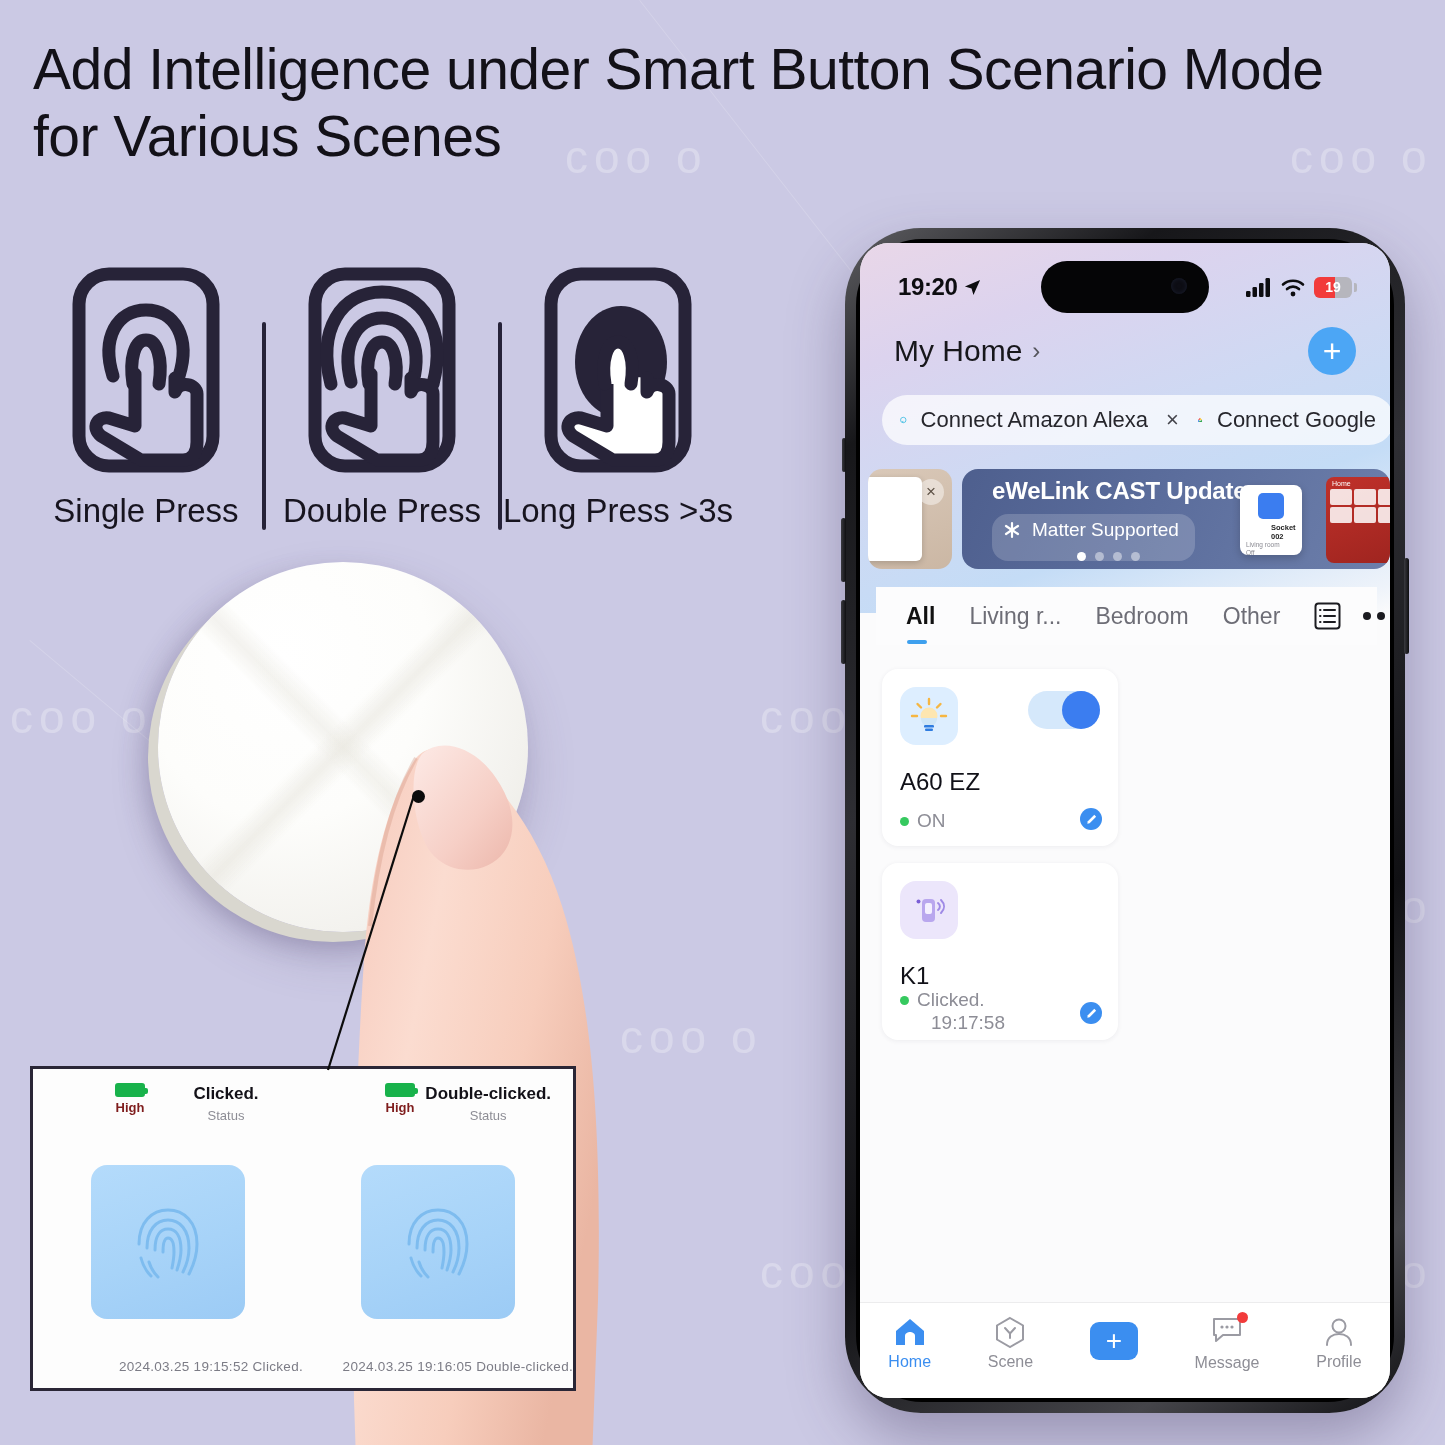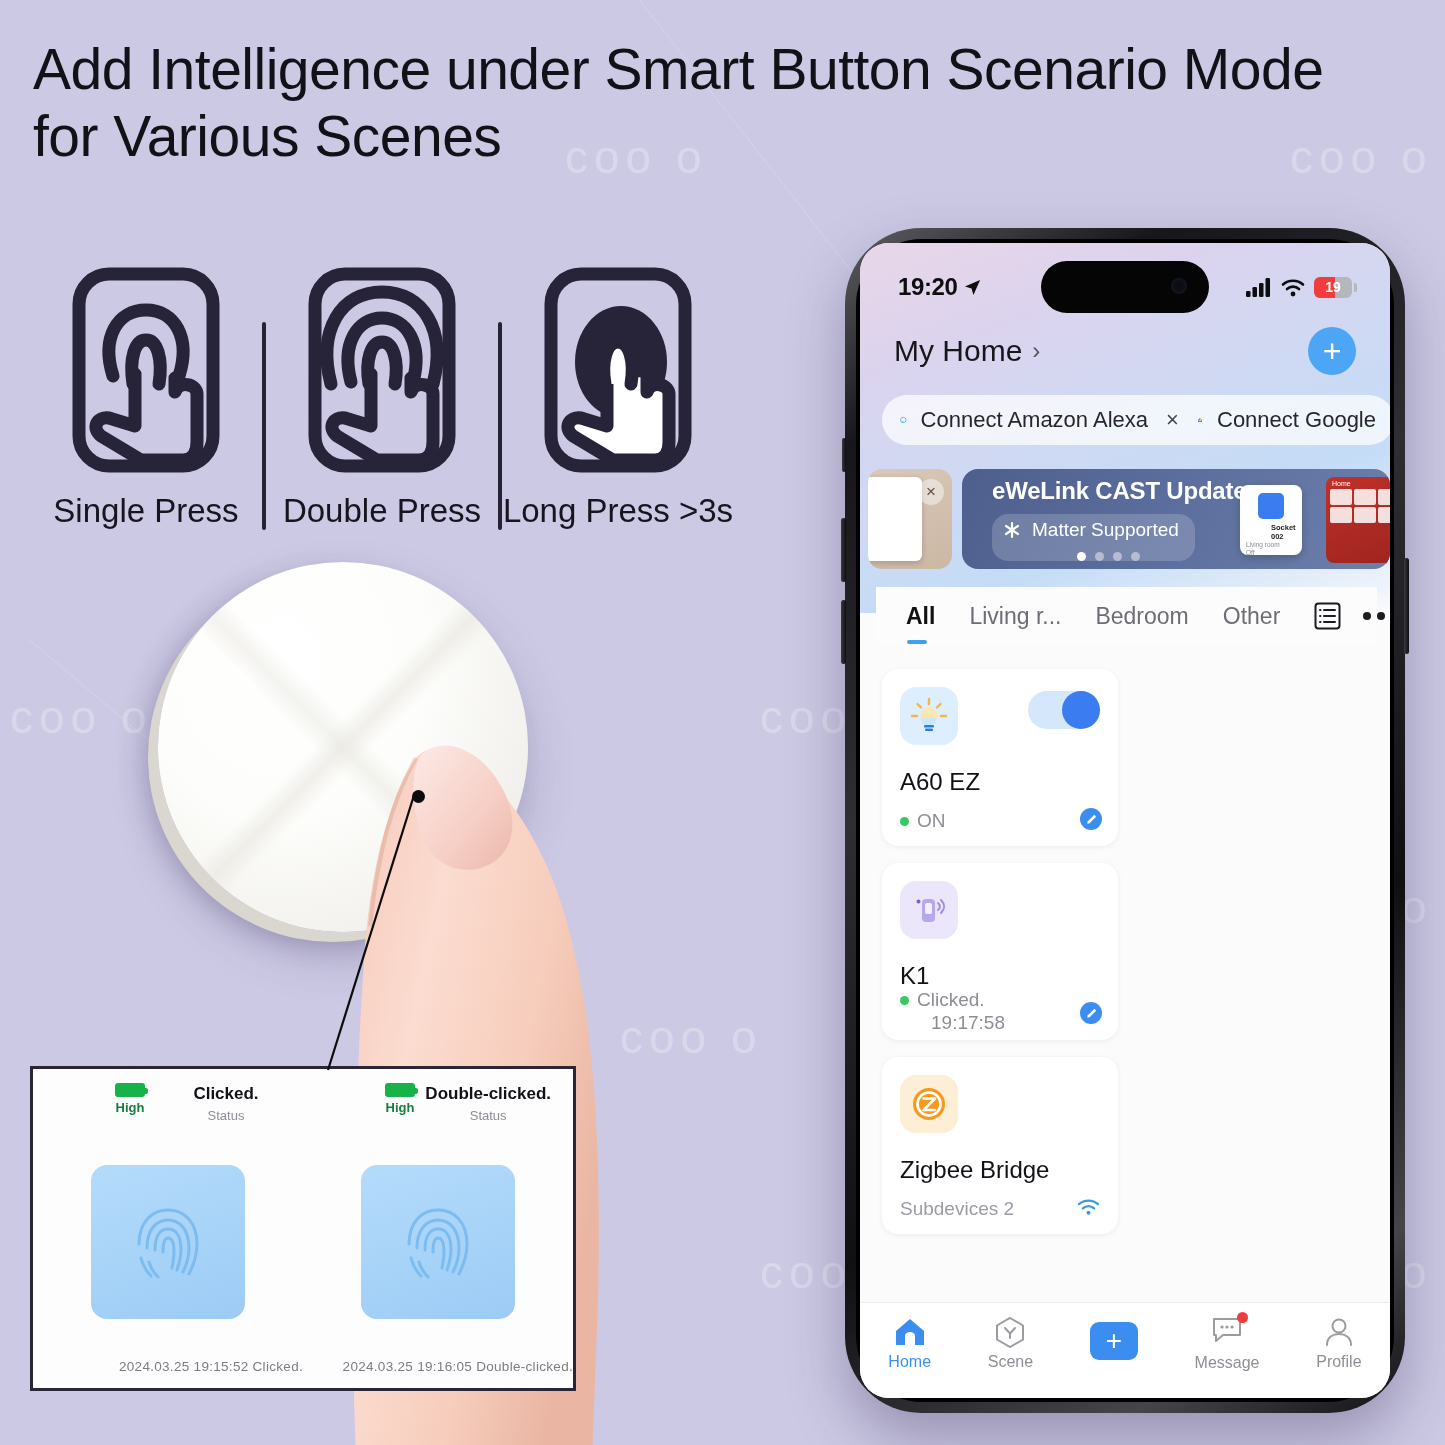--- a/index.html
+++ b/index.html
@@ -133,21 +133,21 @@
     border: 2px solid #18b24b;
     border-radius: 3px;
     background: #18b24b;
     position: relative;
     margin: 0 auto;
   }
   .batt-ico::after{
     content:""; position:absolute; right:-5px; top:3px;
     width:3px; height:6px; background:#18b24b; border-radius:0 2px 2px 0;
   }
-  .batt-lbl { font-size: 13px; color: #15803d; margin-top: 3px; font-weight: 600; }
+  .batt-lbl { font-size: 13px; color: #7f1d1d; margin-top: 3px; font-weight: 600; }
 
   .st { position: absolute; right: 22px; top: 15px; text-align: center; min-width: 110px; }
   .st-val { font-size: 17px; font-weight: 700; color: #131118; }
   .st-lbl { font-size: 13px; color: #8d8d95; margin-top: 4px; }
 
   .fp-tile {
     position: absolute;
     left: 50%; transform: translateX(-50%);
     top: 96px;
     width: 154px; height: 154px;
@@ -685,38 +685,20 @@
               <span style="margin-left:14px; display:inline-block;">19:17:58</span>
             </span>
           </div>
           <div class="edit-ico">
             <svg width="13" height="13" viewBox="0 0 14 14">
                 <path d="M10 2 L12 4 L5 11 L2.5 11.5 L3 9 Z" fill="#fff"></path>
               </svg>
           </div>
         </div>
 
-        <div class="dcard">
-          <div class="dico zb">
-            <svg width="42" height="42" viewBox="0 0 42 42">
-              <circle cx="21" cy="21" r="16" fill="#f59a1f"></circle>
-              <circle cx="21" cy="21" r="11.5" fill="none" stroke="#fff" stroke-width="2.6"></circle>
-              <path d="M15.5 15.5 L27 15.5 L15.5 27 L27 27" fill="none" stroke="#fff" stroke-width="2.6" stroke-linecap="round" stroke-linejoin="round"></path>
-            </svg>
-          </div>
-          <div class="dname">Zigbee Bridge</div>
-          <div class="zb-sub">Subdevices 2</div>
-          <div class="wifi-ico">
-            <svg width="23" height="18" viewBox="0 0 24 19">
-              <path d="M2 6.5 C7.5 1.5 16.5 1.5 22 6.5" fill="none" stroke="#3a9cd4" stroke-width="2.4" stroke-linecap="round"></path>
-              <path d="M6 11 C9.5 7.8 14.5 7.8 18 11" fill="none" stroke="#3a9cd4" stroke-width="2.4" stroke-linecap="round"></path>
-              <circle cx="12" cy="15.6" r="2.1" fill="#3a9cd4"></circle>
-            </svg>
-          </div>
-        </div>
 
       </div>
 
       <div class="tabbar">
         <div class="tb active">
           <svg width="34" height="32" viewBox="0 0 34 32">
             <path d="M17 3 L31 15 L31 29 L3 29 L3 15 Z" fill="#3b8ef0"></path>
             <path d="M12 29 L12 20 C12 17 15 16 17 16 C19 16 22 17 22 20 L22 29" fill="#fff"></path>
           </svg>
           <div class="tb-lbl">Home</div>

